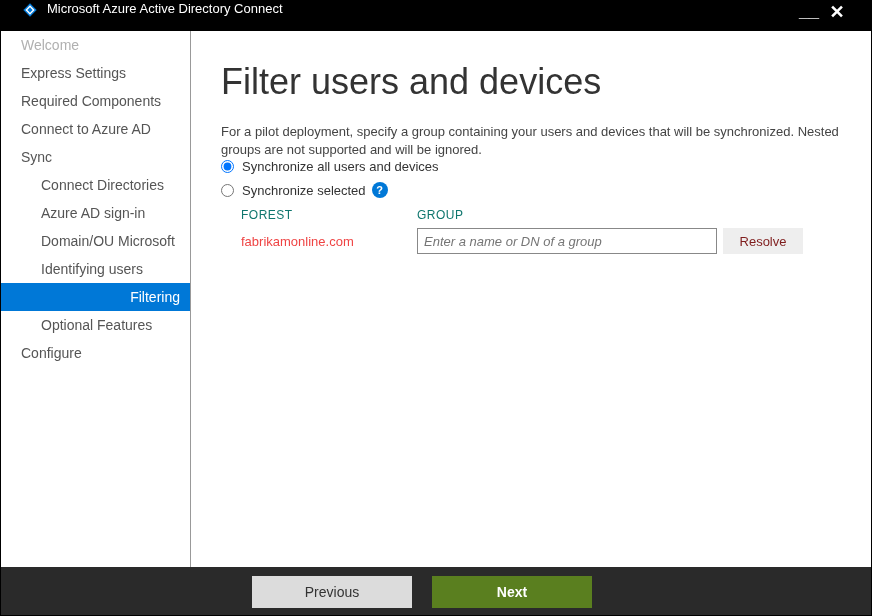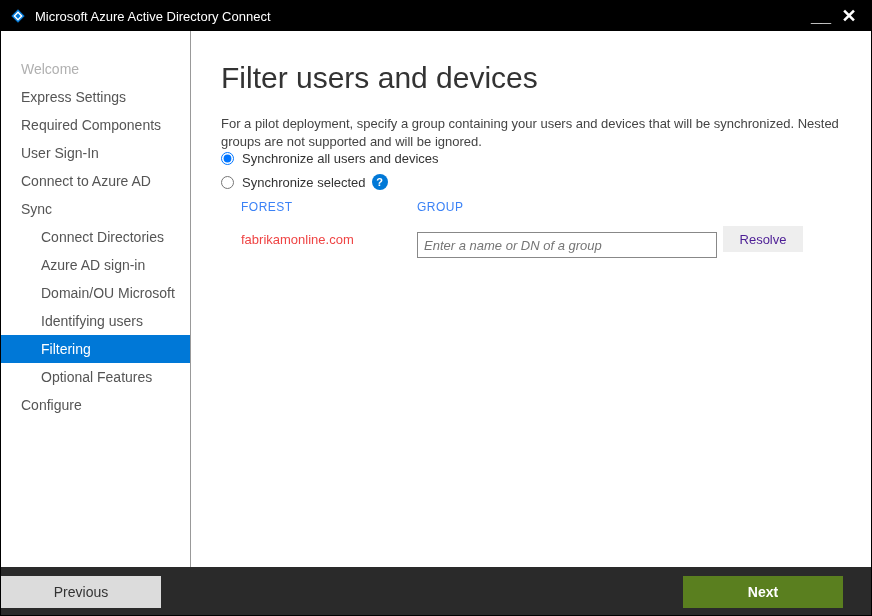--- a/index.html
+++ b/index.html
@@ -9,62 +9,61 @@
       width: 872px;
       height: 616px;
       overflow: hidden;
       border: 1px solid #000;
     }
     .titlebar {
       height: 30px;
       background: #000;
       color: #fff;
       display: flex;
-      align-items: center;
-      padding: 0 8px;
+      padding: 0 20px;
       font-size: 13px;
     }
     .titlebar .logo {
       width: 18px; height: 18px; margin-right: 8px;
       display: flex; align-items: center; justify-content: center;
     }
     .titlebar .title { flex: 1; }
     .titlebar .winbtn {
       width: 28px; text-align: center; font-size: 18px; font-weight: bold;
       cursor: pointer;
     }
     .main {
       display: flex;
       height: 536px;
       background: #fff;
     }
     .sidebar {
       width: 190px;
       border-right: 1px solid #999;
-      padding-top: 24px;
       font-size: 14px;
       color: #555;
     }
     .sidebar .item {
       padding: 6px 10px 6px 20px;
       cursor: pointer;
     }
     .sidebar .item.sub { padding-left: 40px; }
     .sidebar .item.disabled { color: #b0b0b0; cursor: default; }
     .sidebar .item.selected {
       background: #0078d7;
       color: #fff;
+      text-align: right;
     }
     .content {
       flex: 1;
       padding: 30px 30px 10px 30px;
     }
     .content h1 {
       font-weight: 300;
-      font-size: 30px;
+      font-size: 36px;
       color: #333;
       margin-bottom: 20px;
     }
     .content .desc {
       font-size: 13px;
       color: #444;
       line-height: 1.4;
     }
     .radio-row {
       display: flex; align-items: center;
@@ -82,49 +81,48 @@
       margin-top: 10px;
       margin-left: 20px;
       display: grid;
       grid-template-columns: 170px 300px 100px;
       column-gap: 6px;
       row-gap: 6px;
       align-items: center;
       font-size: 12px;
     }
     .form-grid .col-header {
-      color: #3b82f6;
+      color: #0f766e;
       font-size: 12px;
       letter-spacing: 0.5px;
     }
     .form-grid .forest-val { color: #ef4444; font-size: 13px; }
     .group-input {
       width: 100%;
       height: 26px;
       border: 1px solid #888;
       padding: 2px 6px;
       font-style: italic;
       font-size: 13px;
       color: #888;
-      margin-top: 12px;
     }
     .resolve-btn {
       height: 26px;
       width: 80px;
       background: #eee;
       border: none;
-      color: #4c1d95;
+      color: #7f1d1d;
       font-size: 13px;
       cursor: pointer;
     }
     .footer {
       height: 50px;
       background: #2a2a2a;
       display: flex;
-      justify-content: space-between;
+      justify-content: center;
       align-items: center;
       padding-right: 28px;
       gap: 20px;
     }
     .footer button {
       width: 160px; height: 32px;
       font-size: 14px;
       border: none;
       cursor: pointer;
     }
@@ -145,21 +143,20 @@
   <span class="title">Microsoft Azure Active Directory Connect</span>
   <span class="winbtn">__</span>
   <span class="winbtn">✕</span>
 </div>
 
 <div class="main">
   <div class="sidebar">
     <div class="item disabled">Welcome</div>
     <div class="item">Express Settings</div>
     <div class="item">Required Components</div>
-    <div class="item">User Sign-In</div>
     <div class="item">Connect to Azure AD</div>
     <div class="item">Sync</div>
     <div class="item sub">Connect Directories</div>
     <div class="item sub">Azure AD sign-in</div>
     <div class="item sub">Domain/OU Microsoft</div>
     <div class="item sub">Identifying users</div>
     <div class="item sub selected">Filtering</div>
     <div class="item sub">Optional Features</div>
     <div class="item">Configure</div>
   </div>

